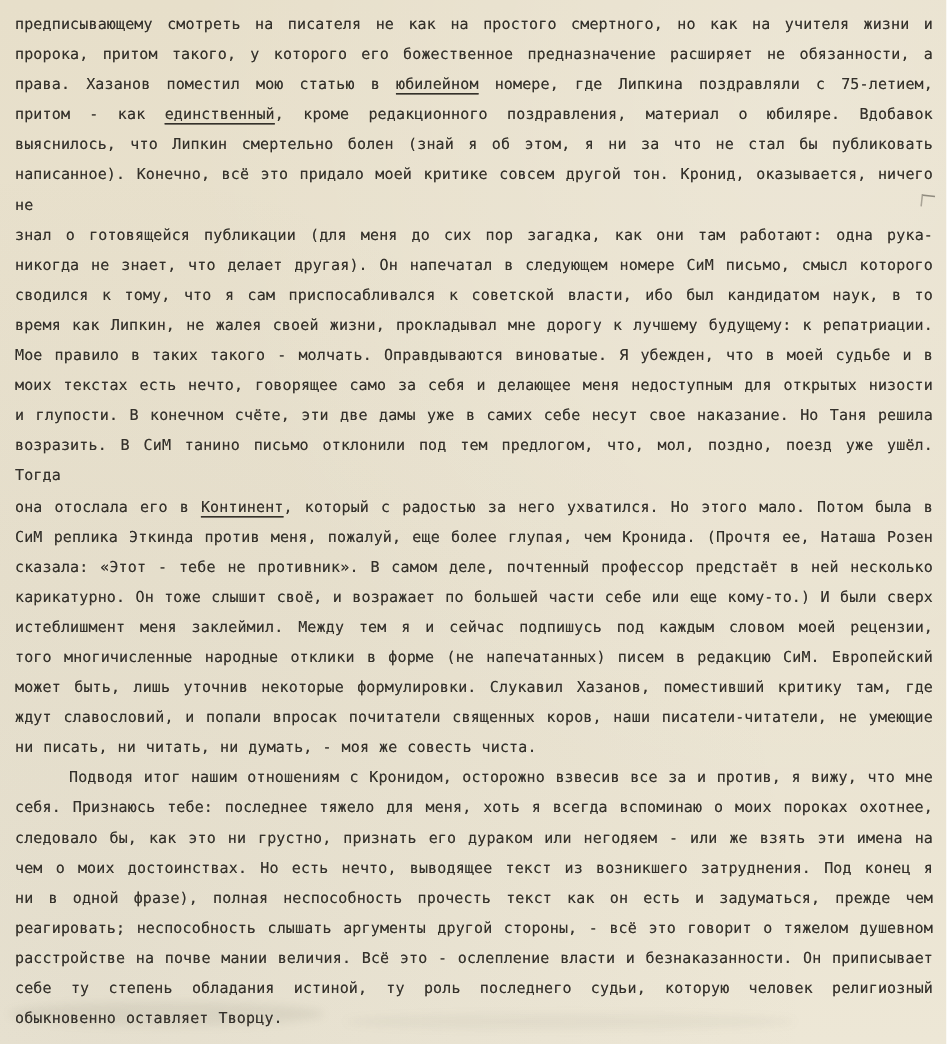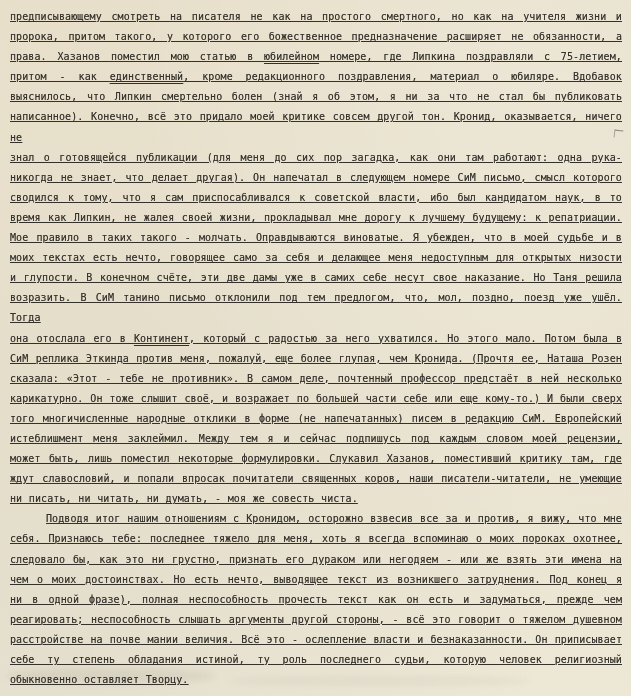--- a/index.html
+++ b/index.html
@@ -22,21 +22,20 @@
   .textblock { position: relative; z-index: 2; }
   .line {
     font-size: 10px;
     line-height: 20.1px;
     white-space: normal;
     text-align: justify;
     text-align-last: justify;
     letter-spacing: 0.1px;
     word-spacing: 0.5px;
     text-shadow: 0 0 0.4px rgba(52,49,43,0.55);
-    text-decoration: underline;
   }
   .line.para-end { text-align-last: left; }
   .line.indent { text-indent: 36px; }
   .u {
     text-decoration: underline;
     text-decoration-thickness: 1px;
     text-underline-offset: 3px;
   }
   
   .smudge {
@@ -79,23 +78,23 @@
       <div class="line"><span class="">сводился к тому, что я сам приспосабливался к советской власти, ибо был кандидатом наук, в то</span></div>
       <div class="line"><span class="">время как Липкин, не жалея своей жизни, прокладывал мне дорогу к лучшему будущему: к репатриации.</span></div>
       <div class="line"><span class="">Мое правило в таких такого - молчать. Оправдываются виноватые. Я убежден, что в моей судьбе и в</span></div>
       <div class="line"><span class="">моих текстах есть нечто, говорящее само за себя и делающее меня недоступным для открытых низости</span></div>
       <div class="line"><span class="">и глупости. В конечном счёте, эти две дамы уже в самих себе несут свое наказание. Но Таня решила</span></div>
       <div class="line"><span class="">возразить. В СиМ танино письмо отклонили под тем предлогом, что, мол, поздно, поезд уже ушёл. Тогда</span></div>
       <div class="line"><span class="">она отослала его в </span><span class="u">Континент</span><span class="">, который с радостью за него ухватился. Но этого мало. Потом была в</span></div>
       <div class="line"><span class="">СиМ реплика Эткинда против меня, пожалуй, еще более глупая, чем Кронида. (Прочтя ее, Наташа Розен</span></div>
       <div class="line"><span class="">сказала: «Этот - тебе не противник». В самом деле, почтенный профессор предстаёт в ней несколько</span></div>
       <div class="line"><span class="">карикатурно. Он тоже слышит своё, и возражает по большей части себе или еще кому-то.) И были сверх</span></div>
+      <div class="line"><span class="">истеблишмент меня заклеймил. Между тем я и сейчас подпишусь под каждым словом моей рецензии,</span></div>
       <div class="line"><span class="">того многичисленные народные отклики в форме (не напечатанных) писем в редакцию СиМ. Европейский</span></div>
-      <div class="line"><span class="">истеблишмент меня заклеймил. Между тем я и сейчас подпишусь под каждым словом моей рецензии,</span></div>
-      <div class="line"><span class="">может быть, лишь поместил некоторые формулировки. Слукавил Хазанов, поместивший критику там, где</span></div>
+      <div class="line"><span class="">может быть, лишь уточнив некоторые формулировки. Слукавил Хазанов, поместивший критику там, где</span></div>
       <div class="line"><span class="">ждут славословий, и попали впросак почитатели священных коров, наши писатели-читатели, не умеющие</span></div>
       <div class="line para-end"><span class="">ни писать, ни читать, ни думать, - моя же совесть чиста.</span></div>
       <div class="line indent"><span class="">Подводя итог нашим отношениям с Кронидом, осторожно взвесив все за и против, я вижу, что мне</span></div>
       <div class="line"><span class="">себя. Признаюсь тебе: последнее тяжело для меня, хоть я всегда вспоминаю о моих пороках охотнее,</span></div>
       <div class="line"><span class="">следовало бы, как это ни грустно, признать его дураком или негодяем - или же взять эти имена на</span></div>
       <div class="line"><span class="">чем о моих достоинствах. Но есть нечто, выводящее текст из возникшего затруднения. Под конец я</span></div>
       <div class="line"><span class="">ни в одной фразе), полная неспособность прочесть текст как он есть и задуматься, прежде чем</span></div>
       <div class="line"><span class="">реагировать; неспособность слышать аргументы другой стороны, - всё это говорит о тяжелом душевном</span></div>
       <div class="line"><span class="">расстройстве на почве мании величия. Всё это - ослепление власти и безнаказанности. Он приписывает</span></div>
       <div class="line"><span class="">себе ту степень обладания истиной, ту роль последнего судьи, которую человек религиозный</span></div>

